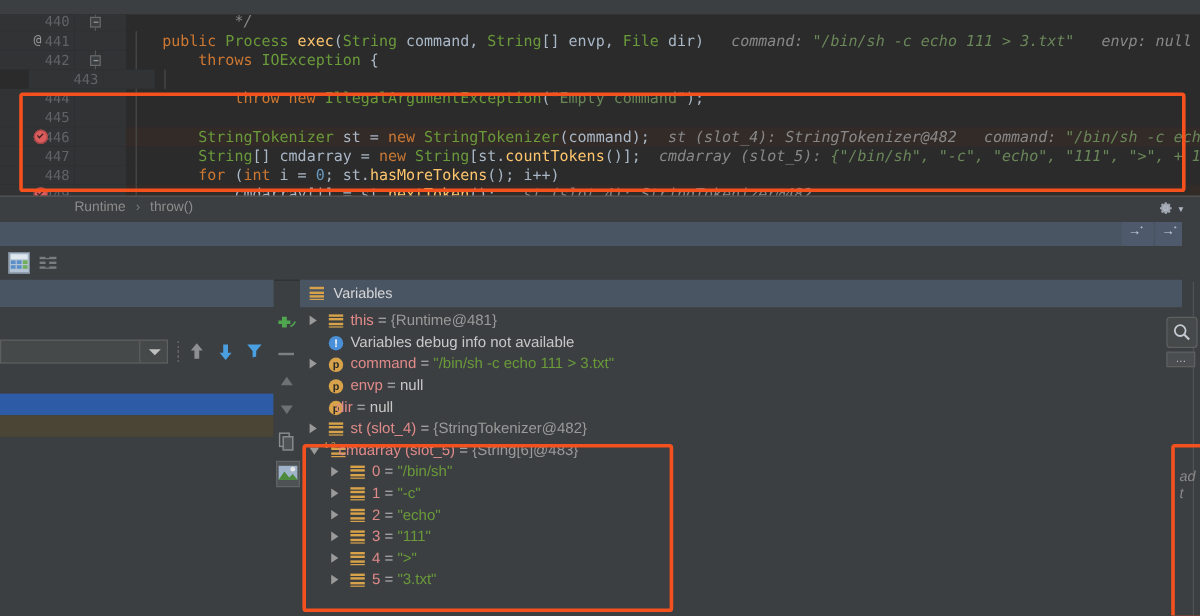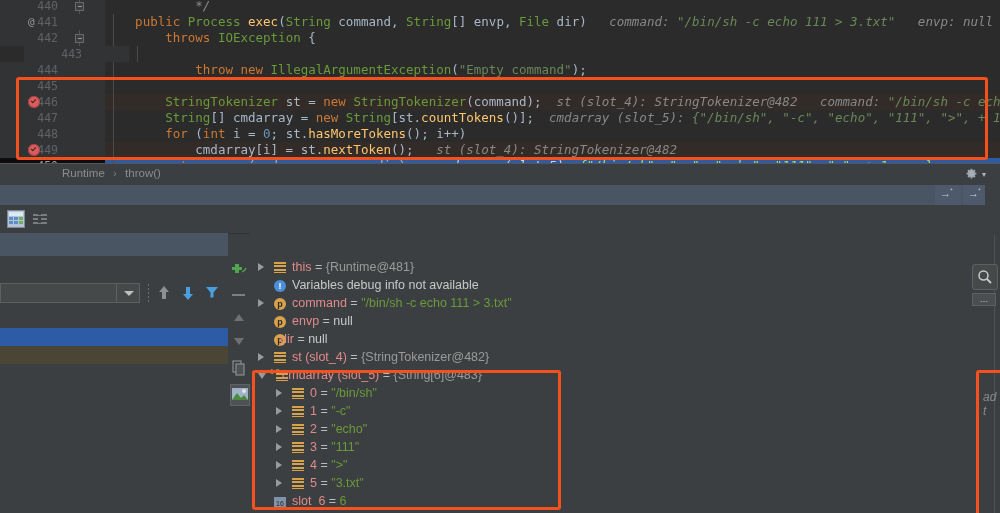--- a/index.html
+++ b/index.html
@@ -6,21 +6,21 @@
   body{
     width:1000px;height:513px;overflow:hidden;
     background:#3c3f41;
     font-family:"Liberation Sans", sans-serif;
     font-size:12px;color:#bbbbbb;
     position:relative;
   }
   .abs{position:absolute;}
 
   
-  #editor{left:0;top:0;width:1000px;height:163px;background:#2b2b2b;overflow:hidden;}
+  #editor{left:0;top:12px;width:1000px;height:163px;background:#2b2b2b;overflow:hidden;}
   .code-line{
     position:absolute;left:0;width:1000px;height:16px;
     font-family:"DejaVu Sans Mono","Liberation Mono",monospace;
     font-size:12.5px;line-height:16px;white-space:pre;
   }
   .gutter{
     position:absolute;left:0;top:0;width:62px;height:16px;
     background:#313335;color:#606366;text-align:right;
     font-family:"DejaVu Sans Mono","Liberation Mono",monospace;
     font-size:11.5px;line-height:16px;
@@ -262,20 +262,29 @@
   <div class="vtb" style="top:126px;width:20px;height:22px;background:#4e5254;border:1px solid #5f6365;box-sizing:border-box;">
     <svg width="16" height="14" viewBox="0 0 16 14" style="position:absolute;left:1px;top:3px;">
       <rect x="0" y="0" width="16" height="12" fill="#9fb4c9"></rect>
       <path d="M0 12 L5 5 L9 10 L12 7 L16 12 Z" fill="#4e8a3e"></path>
       <circle cx="12" cy="3" r="2" fill="#e6e6e6"></circle>
     </svg>
   </div>
 </div>
 
 <div id="varspanel" class="abs">
+  <div id="varsheader">
+    <div class="hamb" style="left:8px;top:6px;">
+      <i></i>
+        <i></i>
+        <i></i>
+        <i></i>
+    </div>
+    <div class="lbl">Variables</div>
+  </div>
 <div class="varrow" style="top: 25px;">
       <div class="tw" style="left: 8px;"></div>
       <div class="vicon hamb" style="left: 24px;">
         <i></i>
         <i></i>
         <i></i>
         <i></i>
       </div>
       <div class="vtext" style="left: 42px;"><span class="vname">this</span><span class="veq"> = </span><span class="vref">{Runtime@481}</span></div>
     </div>
@@ -370,27 +379,20 @@
     </div>
     <div class="varrow" style="top: 241px;">
       <div class="tw" style="left: 26px;"></div>
       <div class="vicon hamb" style="left: 42px;">
         <i></i>
         <i></i>
         <i></i>
         <i></i>
       </div>
       <div class="vtext" style="left: 60px;"><span class="vname">5</span><span class="veq"> = </span><span class="vstr">"3.txt"</span></div>
-    </div>
-    <div class="varrow" style="top: 259px;">
-      <div class="vicon" style="left: 24px;"><svg width="12" height="12" viewBox="0 0 12 12">
-          <rect x="0" y="0" width="12" height="12" fill="#7f94ab"></rect>
-          <text x="6" y="9" font-size="7" fill="#20262c" text-anchor="middle" font-family="Liberation Sans">16</text>
-        </svg></div>
-      <div class="vtext" style="left: 42px;"><span class="vname">slot_6</span><span class="veq"> = </span><span class="vstr">6</span></div>
     </div>
   </div>
 
 <div id="rightstrip" class="abs">
   <div id="rightdiv"></div>
   <div id="adtext">ad t</div>
 </div>
 <div class="searchbox abs" style="left:972px;top:264px;">
   <svg width="16" height="16" viewBox="0 0 16 16" style="position:absolute;left:4px;top:4px;">
     <circle cx="6.5" cy="6.5" r="4.5" fill="none" stroke="#c5cbd2" stroke-width="1.5"></circle>

